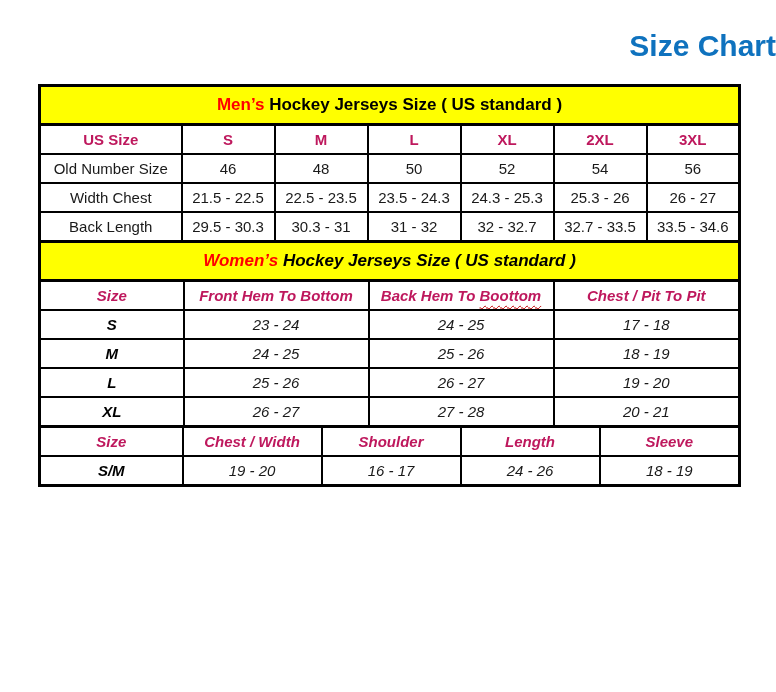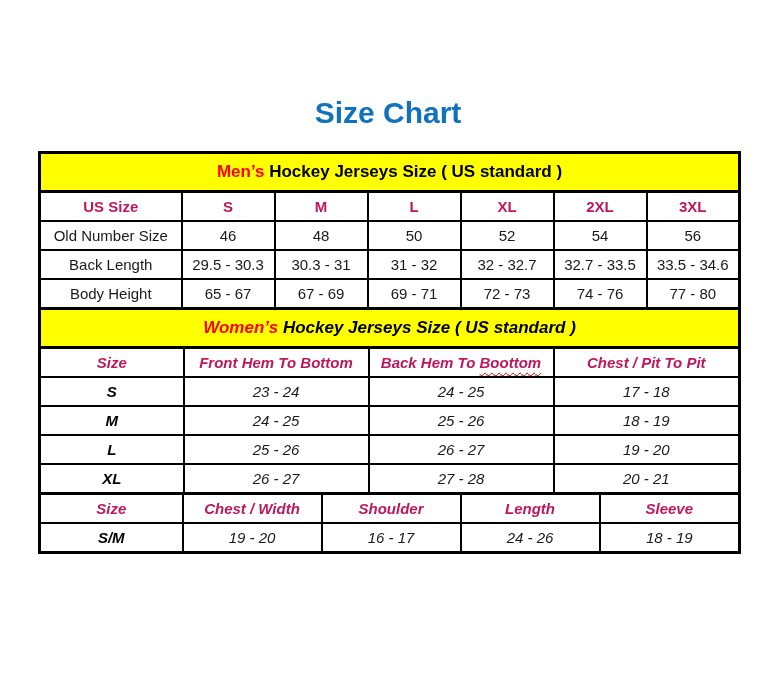--- a/index.html
+++ b/index.html
@@ -10,22 +10,22 @@
   }
   html, body {
     margin: 0; padding: 0;
     background: #ffffff;
     width: 776px; height: 692px;
     overflow: hidden;
     font-family: "Liberation Sans", sans-serif;
   }
   .title {
     margin: 0;
-    padding-top: 95px;
-    text-align: center;
+    padding-top: 28px;
+    text-align: right;
     color: var(--title_blue);
     font-size: 30px;
     font-weight: bold;
     line-height: 36px;
   }
   .chart-wrap {
     width: 700px;
     margin: 20px auto 0 auto;
   }
   table {
@@ -95,36 +95,36 @@
           <tr>
             <td class="lbl">Old Number Size</td>
             <td>46</td>
             <td>48</td>
             <td>50</td>
             <td>52</td>
             <td>54</td>
             <td>56</td>
           </tr>
           <tr>
+            <td class="lbl">Width Chest</td>
+            <td>21.5 - 22.5</td>
+            <td>22.5 - 23.5</td>
+            <td>23.5 - 24.3</td>
+            <td>24.3 - 25.3</td>
+            <td>25.3 - 26</td>
+            <td>26 - 27</td>
+          </tr>
+          <tr>
             <td class="lbl">Back Length</td>
             <td>29.5 - 30.3</td>
             <td>30.3 - 31</td>
             <td>31 - 32</td>
             <td>32 - 32.7</td>
             <td>32.7 - 33.5</td>
             <td>33.5 - 34.6</td>
-          </tr>
-          <tr>
-            <td class="lbl">Body Height</td>
-            <td>65 - 67</td>
-            <td>67 - 69</td>
-            <td>69 - 71</td>
-            <td>72 - 73</td>
-            <td>74 - 76</td>
-            <td>77 - 80</td>
           </tr>
         </tbody>
       </table>
     <table>
         <colgroup>
           <col style="width: 144px;">
           <col style="width: 185px;">
           <col style="width: 185px;">
           <col style="width: 186px;">
         </colgroup>

